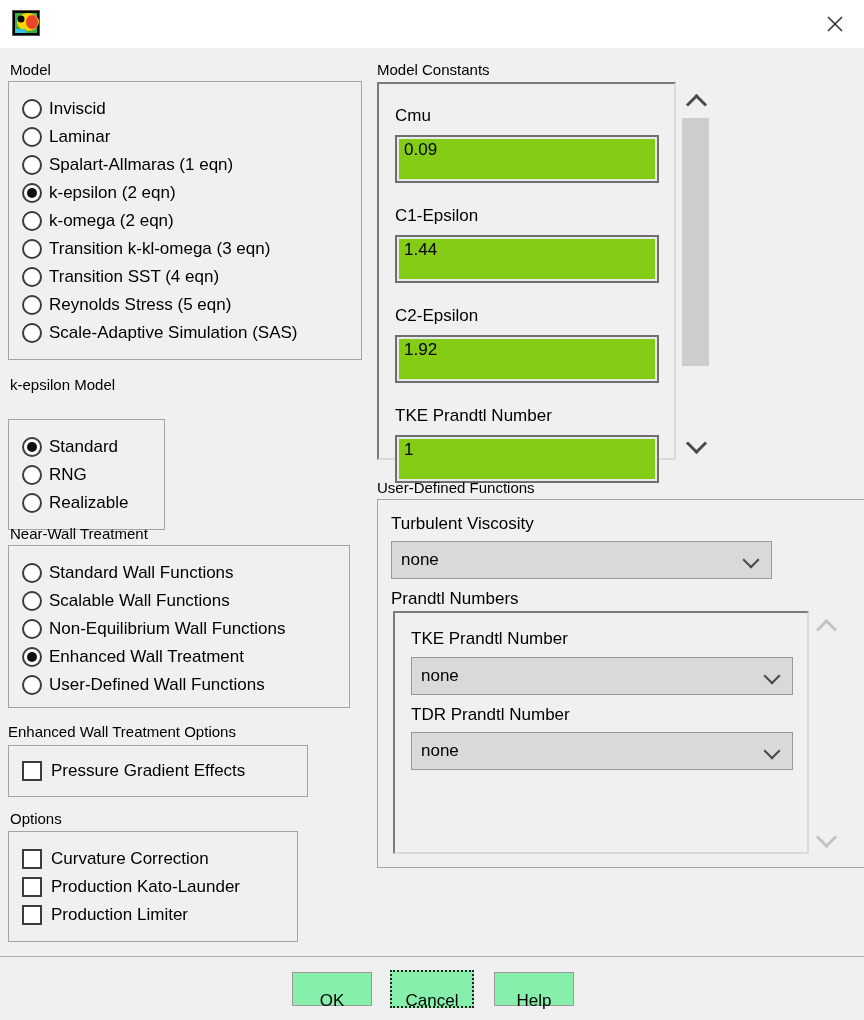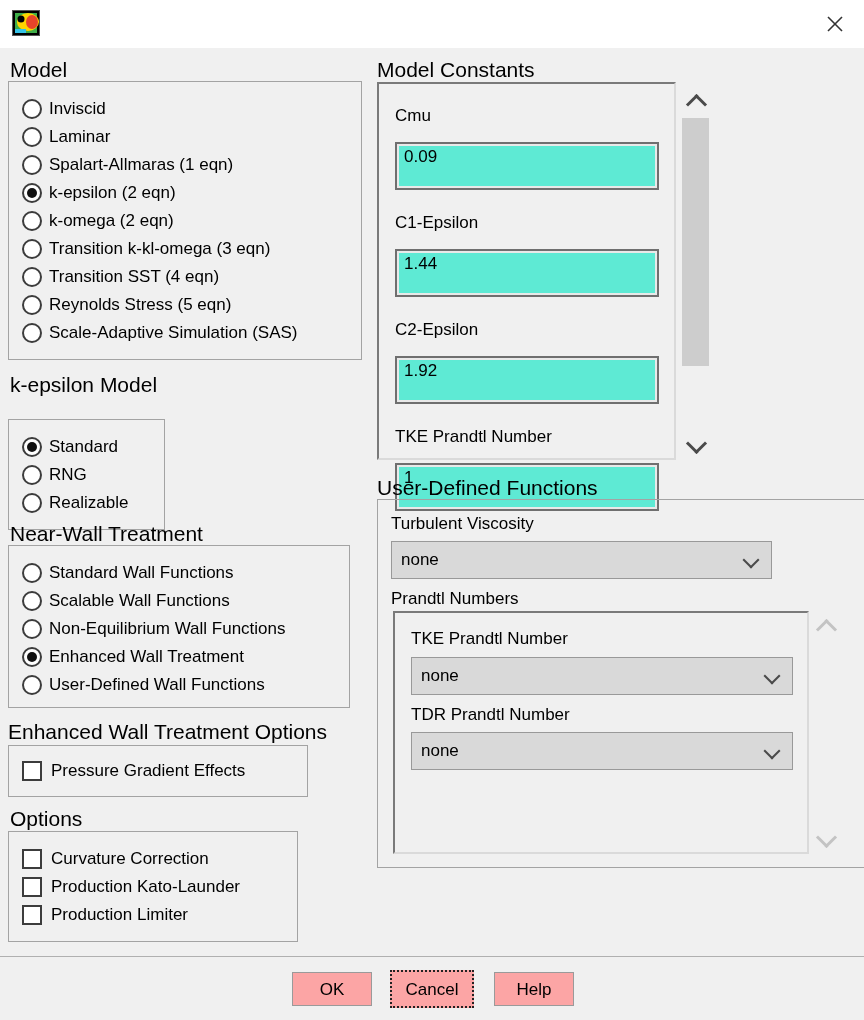--- a/index.html
+++ b/index.html
@@ -8,42 +8,42 @@
     background:#f0f0f0;
     font-family:"Liberation Sans","DejaVu Sans",sans-serif;
     color:#000;
   }
   
   .titlebar{position:absolute;left:0;top:0;width:864px;height:48px;background:#ffffff;}
   .app-icon{position:absolute;left:12px;top:10px;width:28px;height:26px;}
   .title-text{position:absolute;left:48px;top:0;height:48px;line-height:48px;font-size:19px;color:#0a0a14;}
   .close-btn{position:absolute;right:12px;top:8px;width:34px;height:32px;display:flex;align-items:center;justify-content:center;cursor:pointer;}
   
-  .grp-label{position:absolute;font-size:21px;height:20px;line-height:20px;white-space:nowrap;}
+  .grp-label{position:absolute;font-size:15px;height:20px;line-height:20px;white-space:nowrap;}
   .grp-box{position:absolute;border:1px solid #a3a3a3;box-sizing:border-box;}
   .sunken{position:absolute;box-sizing:border-box;border:2px solid;border-color:#7a7a7a #dadada #dadada #7a7a7a;background:#f0f0f0;}
   
   .row{display:flex;align-items:center;height:28px;font-size:17px;white-space:nowrap;cursor:default;}
   .radio{flex:0 0 auto;width:20px;height:20px;border:2px solid #3c3c3c;border-radius:50%;background:#fff;box-sizing:border-box;margin-right:7px;position:relative;}
   .radio.checked::after{content:"";position:absolute;left:3px;top:3px;width:10px;height:10px;border-radius:50%;background:#111;}
   .checkbox{flex:0 0 auto;width:20px;height:20px;border:2px solid #3c3c3c;background:#fff;box-sizing:border-box;margin-right:9px;}
   
   .fld-label{font-size:17px;height:20px;line-height:20px;margin:0 0 3px 0;white-space:nowrap;}
-  input.num{display:block;box-sizing:border-box;width:264px;height:48px;border:2px solid #6f6f6f;box-shadow:inset 0 0 0 2px #e9e9e9;background:#5eead4;font-family:inherit;font-size:17px;padding:4px 24px 22px 7px;margin:16px 0 0 0;}
+  input.num{display:block;box-sizing:border-box;width:264px;height:48px;border:2px solid #6f6f6f;box-shadow:inset 0 0 0 2px #e9e9e9;background:#84cc16;font-family:inherit;font-size:17px;padding:4px 24px 22px 7px;margin:9px 0 0 0;}
   
   .dropdown{position:relative;box-sizing:border-box;height:38px;background:#d9d9d9;border:1px solid #999;font-size:17px;line-height:36px;padding-left:9px;cursor:default;}
   .dd-chev{position:absolute;right:14px;top:12px;width:10px;height:10px;border-right:2px solid #4a4a4a;border-bottom:2px solid #4a4a4a;transform:rotate(45deg);}
   
   .chev{width:12px;height:12px;border-right:3px solid #4a4a4a;border-bottom:3px solid #4a4a4a;}
   .chev.up{transform:rotate(-135deg);}
   .chev.down{transform:rotate(45deg);}
   .chev.disabled{border-color:#c3c3c3;}
   .sb-thumb{position:absolute;left:0;width:27px;background:#cdcdcd;}
   
-  .btn{position:absolute;box-sizing:border-box;width:80px;height:34px;background:#fca5a5;border:1px solid #9a9a9a;font-family:inherit;font-size:17px;text-align:center;line-height:31px;cursor:pointer;padding:0;}
+  .btn{position:absolute;box-sizing:border-box;width:80px;height:34px;background:#86efac;border:1px solid #9a9a9a;font-family:inherit;font-size:17px;text-align:center;line-height:31px;cursor:pointer;padding:12px;}
   .btn.focused{width:84px;height:38px;border:2px dotted #222;line-height:33px;}
   .divider{position:absolute;left:0;top:956px;width:864px;height:1px;background:#b0b0b0;}
   .abs{position:absolute;}
 </style>
 </head>
 <body>
 
 <div class="titlebar">
   <svg class="app-icon" viewBox="0 0 28 26">
     <rect x="0.5" y="0.5" width="27" height="25" fill="#000" stroke="#555" stroke-width="1"></rect>

